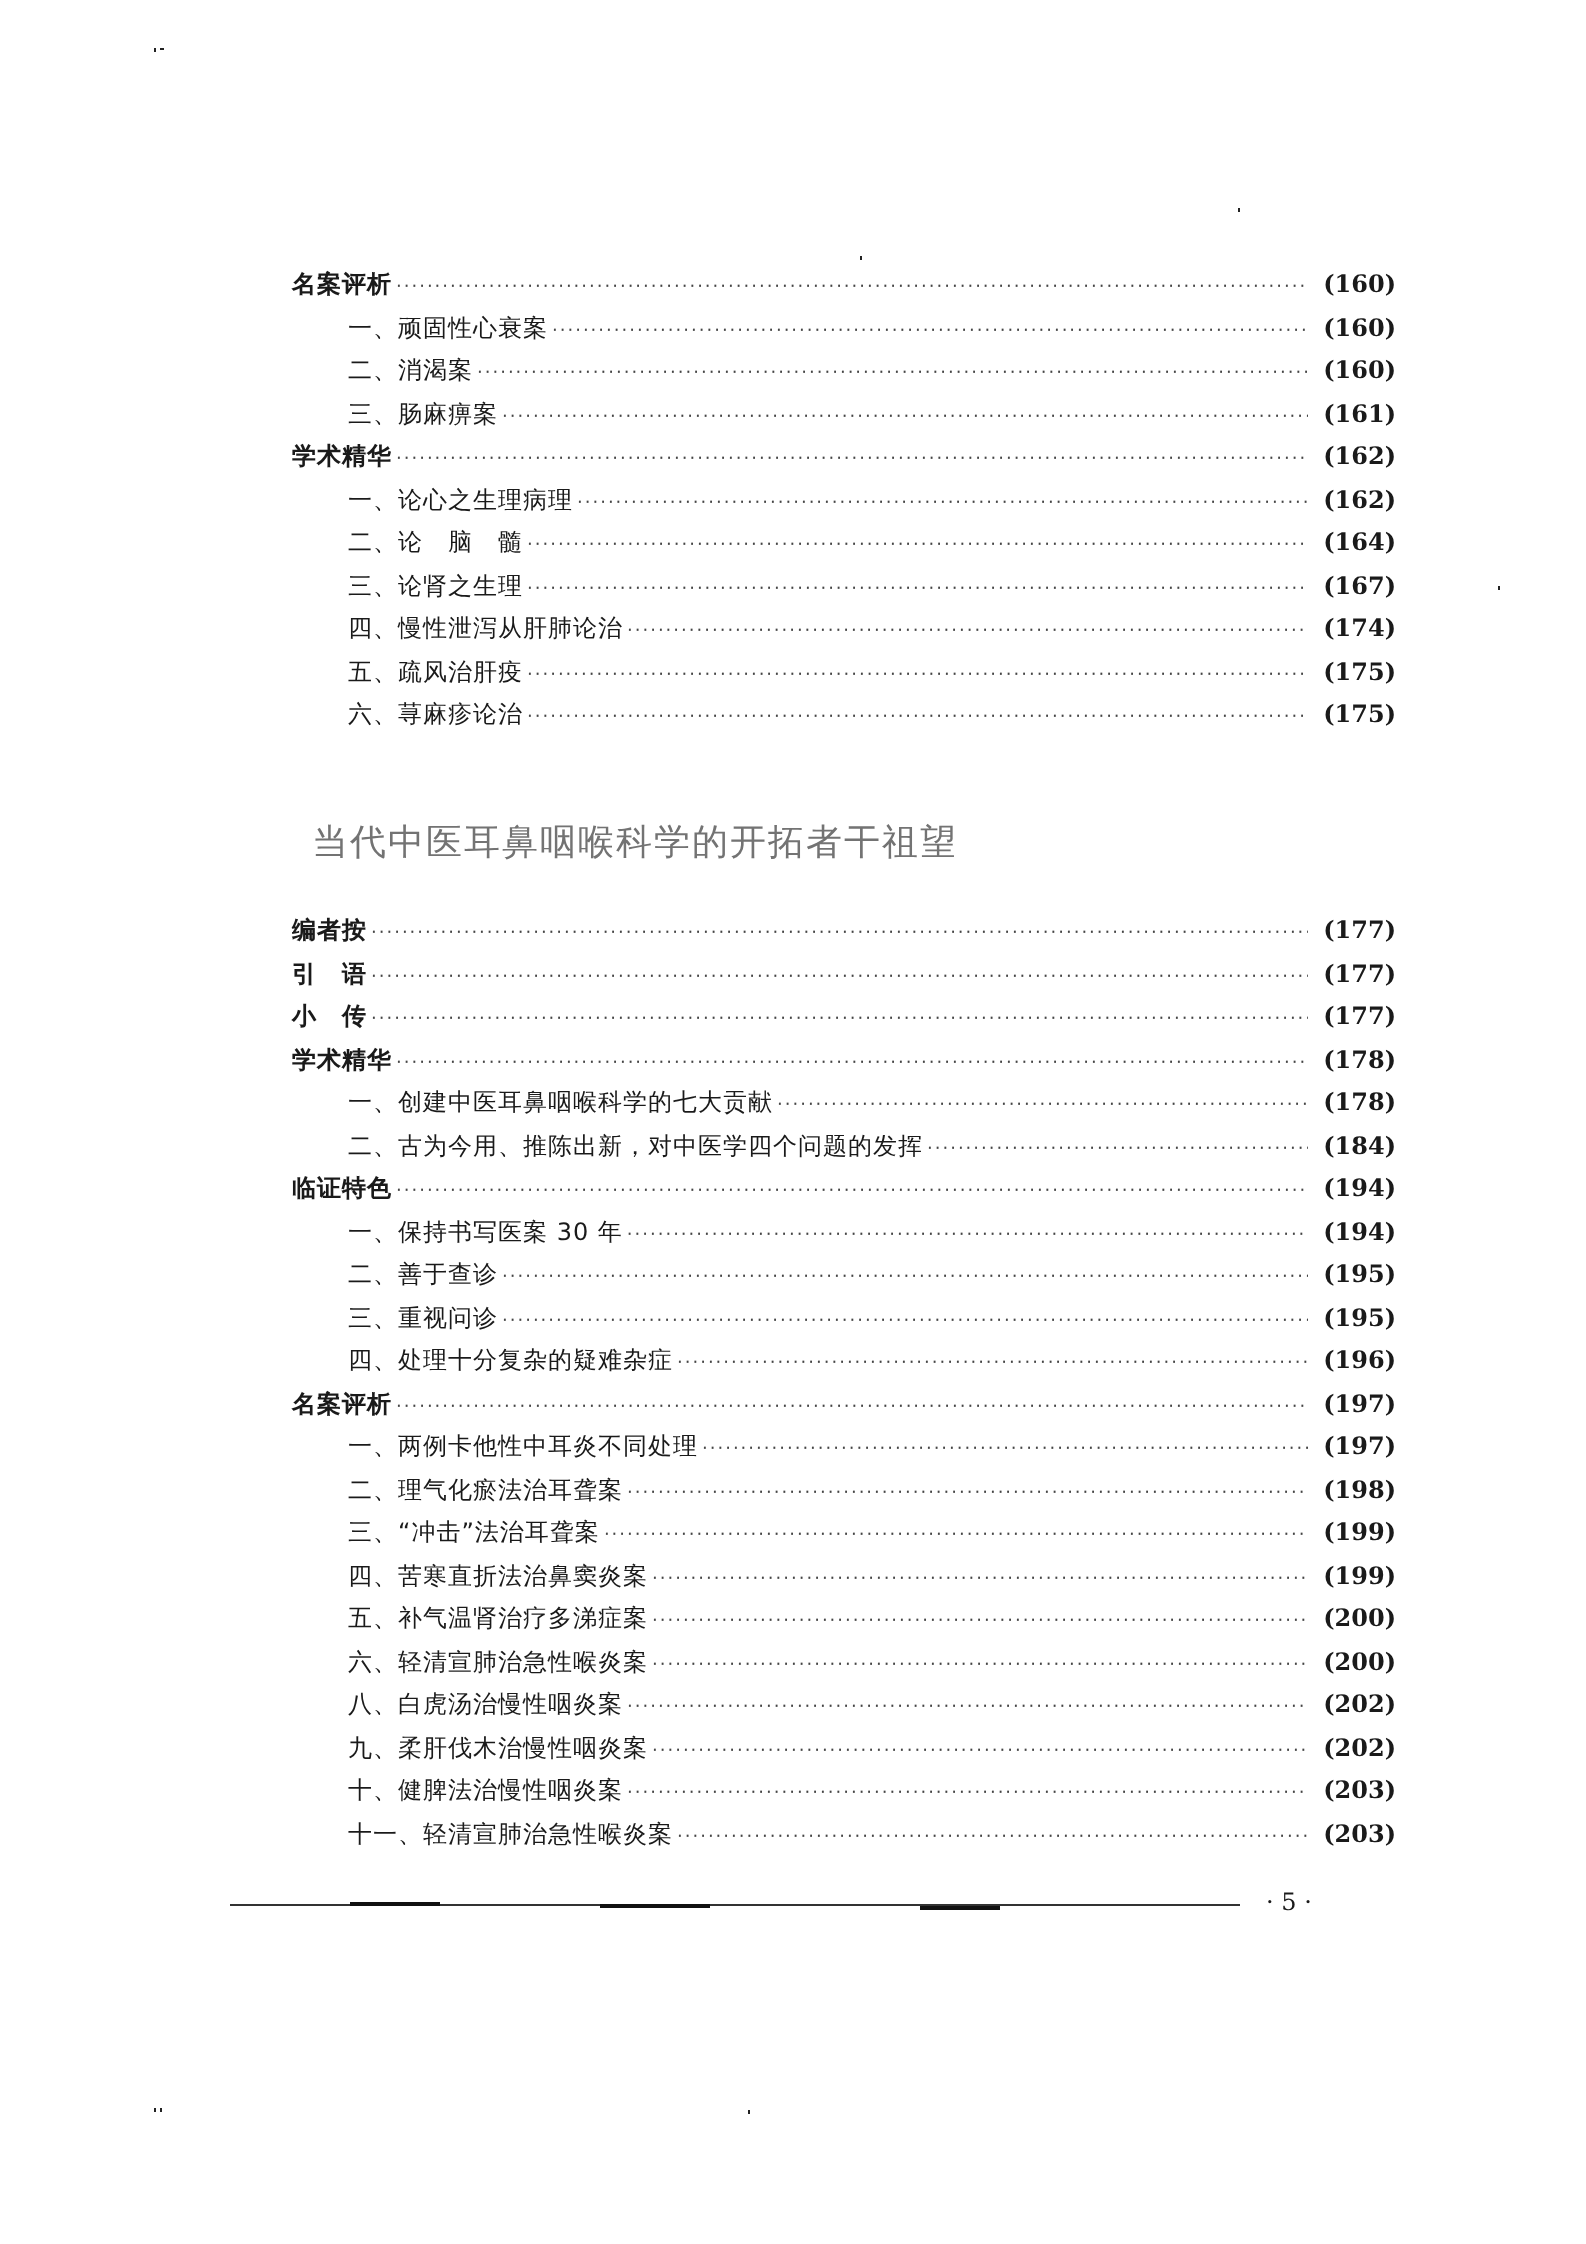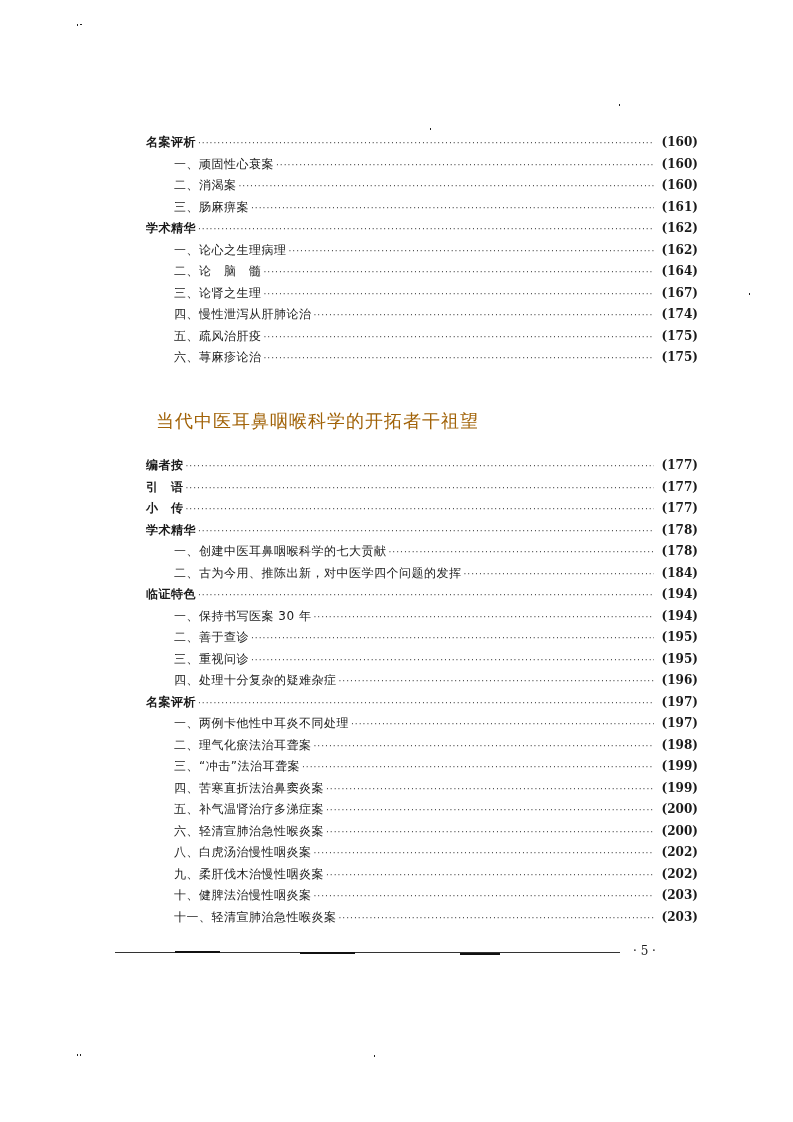--- a/index.html
+++ b/index.html
@@ -23,21 +23,21 @@
   }
   .toc-leader::after {
     content: "································································································································";
   }
   .toc-page {
     flex: 0 0 auto; font-family: "DejaVu Serif", "Liberation Serif", serif;
     font-weight: bold; font-size: 12px; width: 40px; text-align: right;
   }
   .section-title {
     position: absolute; left: 156px; top: 409px;
-    font-size: 18px; letter-spacing: 1px; font-weight: normal; color: #a16207;
+    font-size: 18px; letter-spacing: 1px; font-weight: normal; color: #737373;
   }
   .footer-rule {
     position: absolute; left: 115px; top: 952px; width: 505px; height: 1px;
     background: #333;
   }
   .footer-rule-thick1 { position: absolute; left: 175px; top: 951px; width: 45px; height: 2px; background: #111; }
   .footer-rule-thick2 { position: absolute; left: 300px; top: 952px; width: 55px; height: 2px; background: #111; }
   .footer-rule-thick3 { position: absolute; left: 460px; top: 953px; width: 40px; height: 2px; background: #111; }
   .page-number {
     position: absolute; left: 633px; top: 944px;

